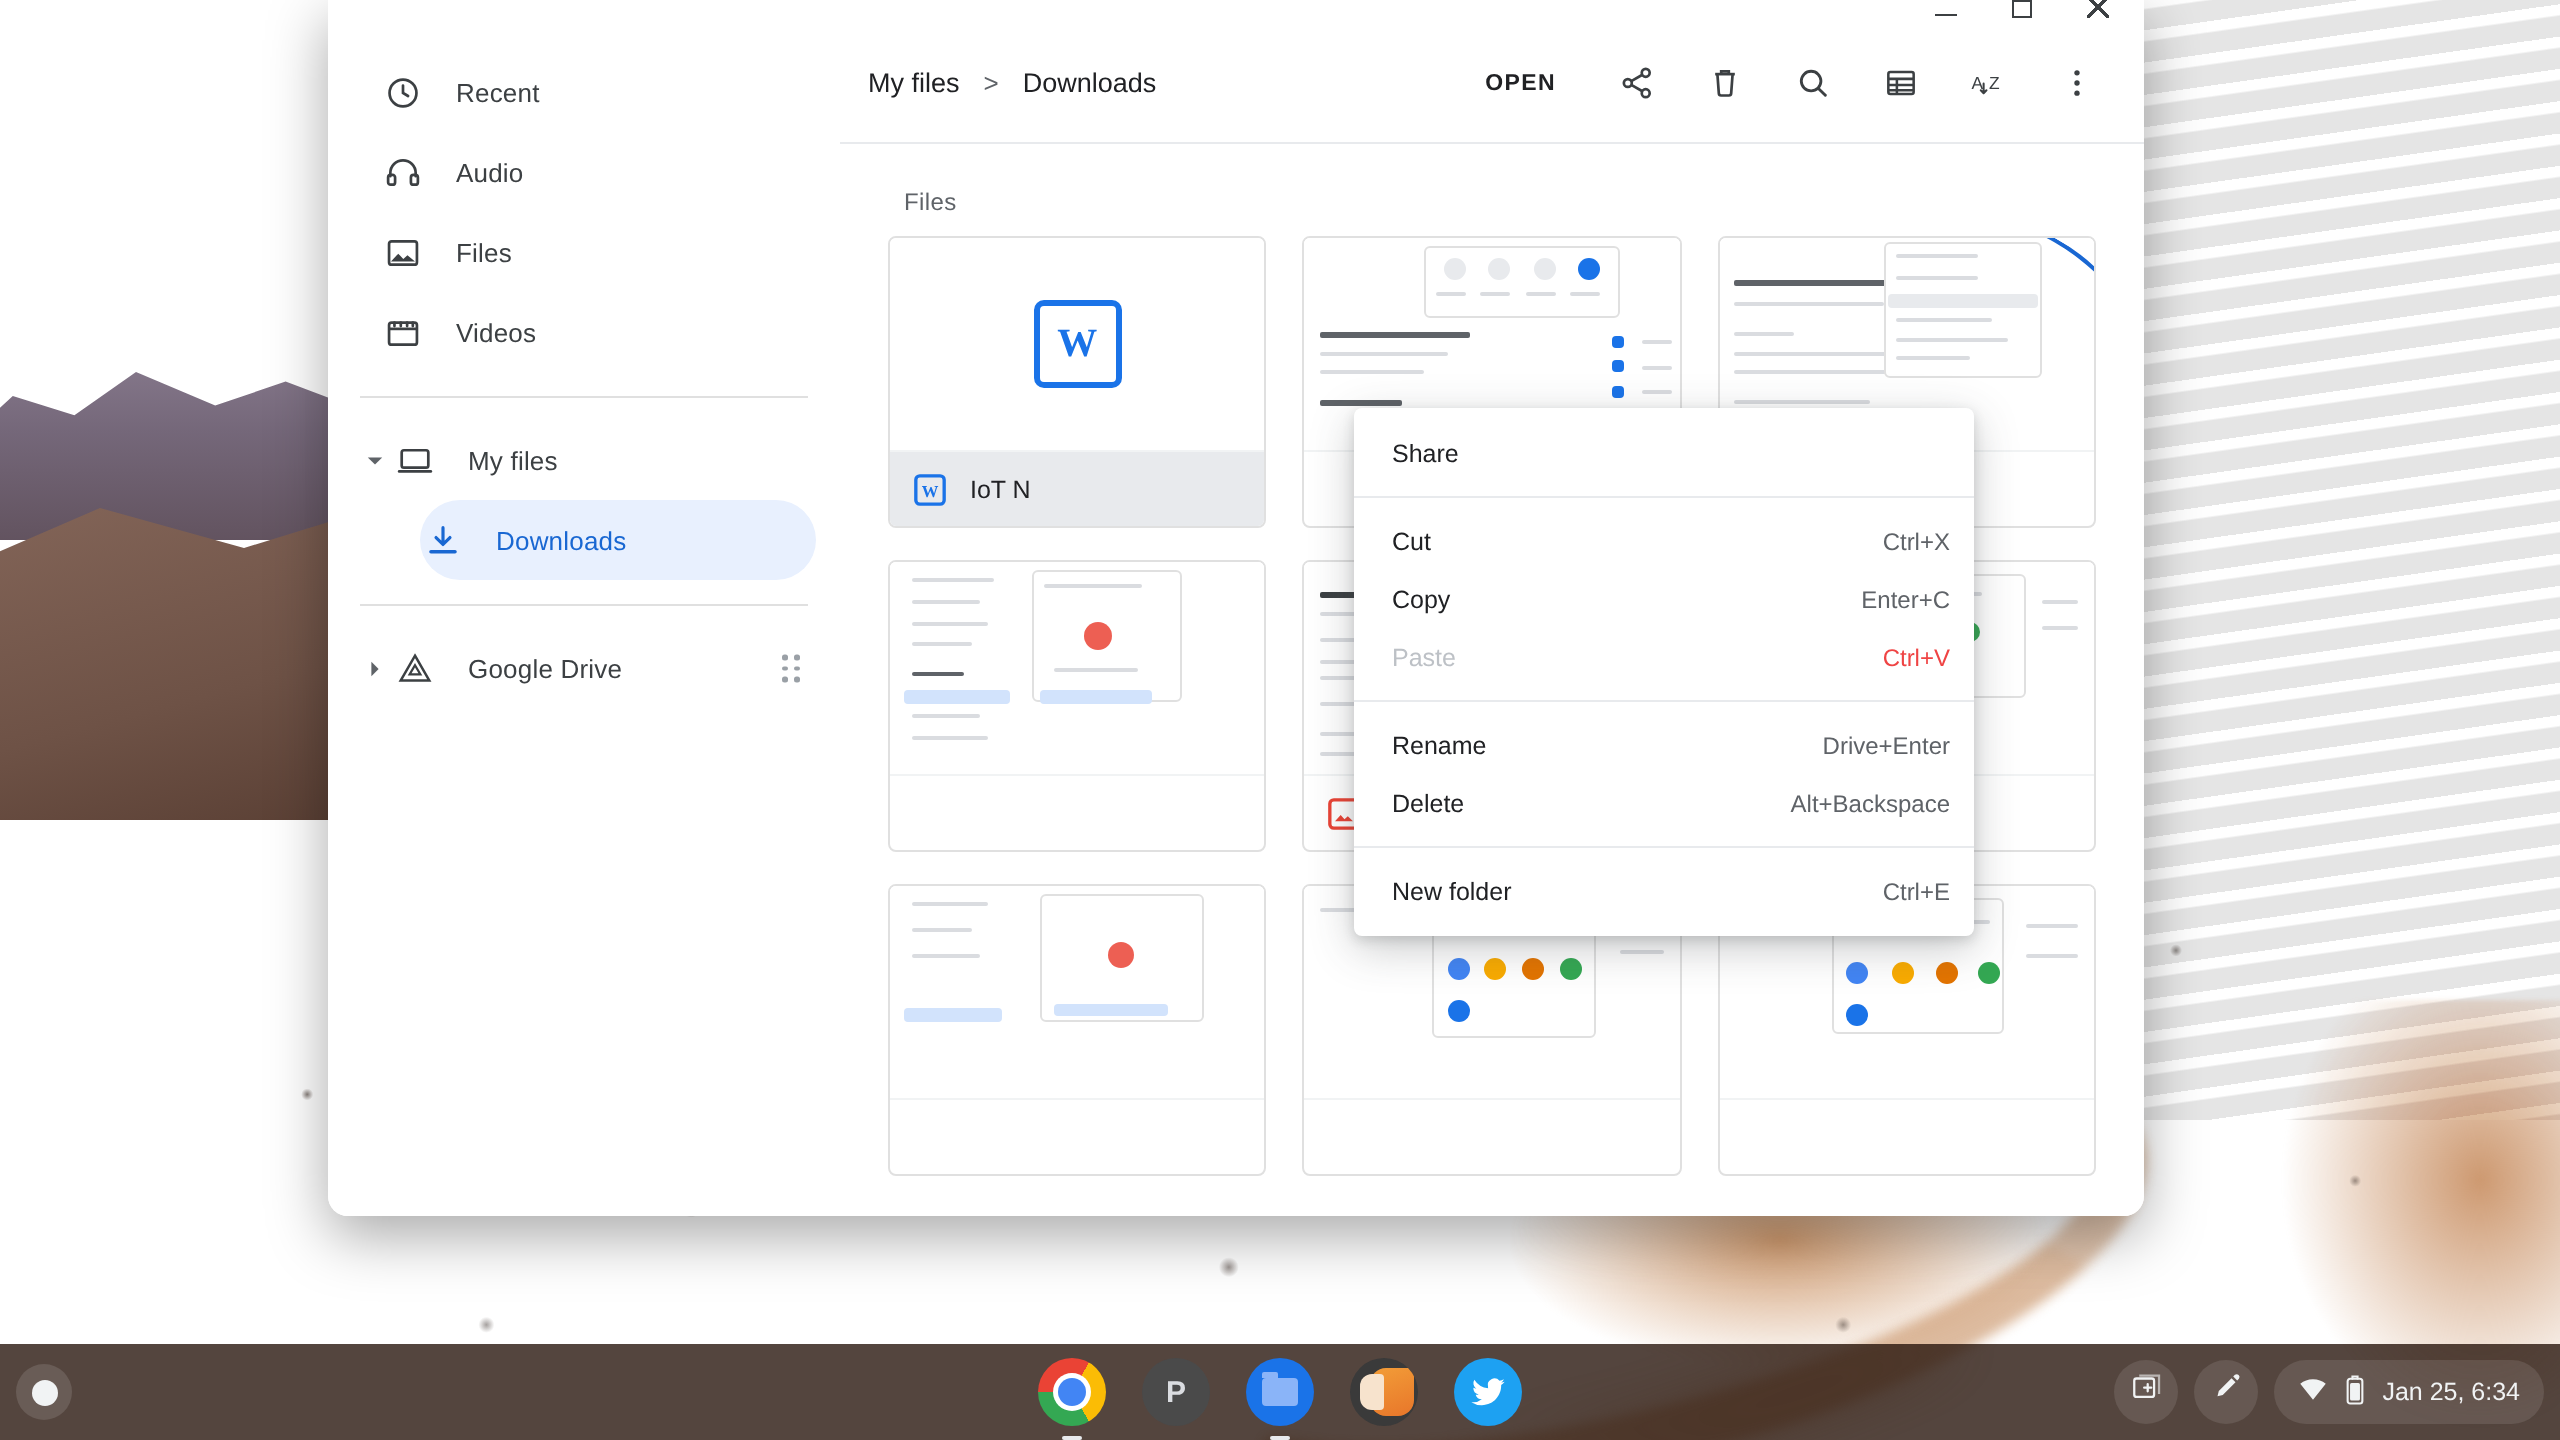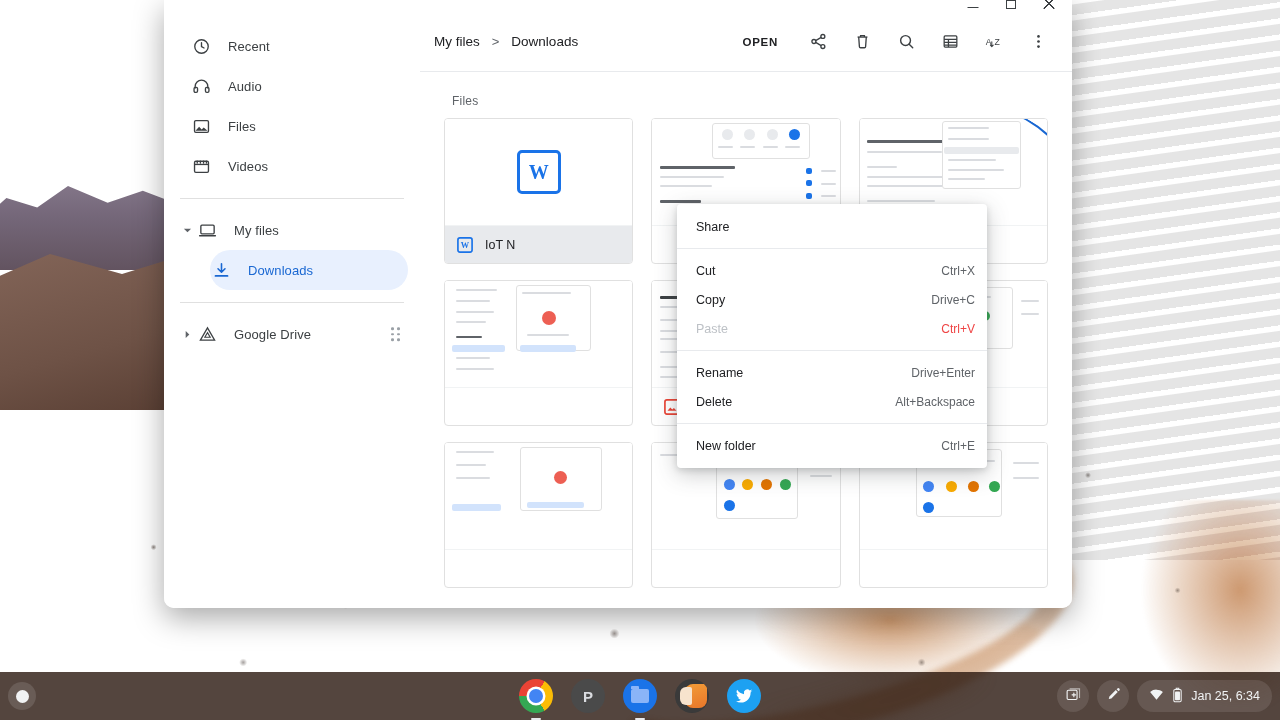--- a/index.html
+++ b/index.html
@@ -686,21 +686,21 @@
 
       <div class="msep"></div>
 
       <div class="mi">
         <span class="mlabel">Cut</span>
         <span class="accel">Ctrl+X</span>
       </div>
 
       <div class="mi">
         <span class="mlabel">Copy</span>
-        <span class="accel">Drive+C</span>
+        <span class="accel">Enter+C</span>
       </div>
 
       <div class="mi disabled">
         <span class="mlabel">Paste</span>
         <span class="accel">Ctrl+V</span>
       </div>
 
       <div class="msep"></div>
 
 

